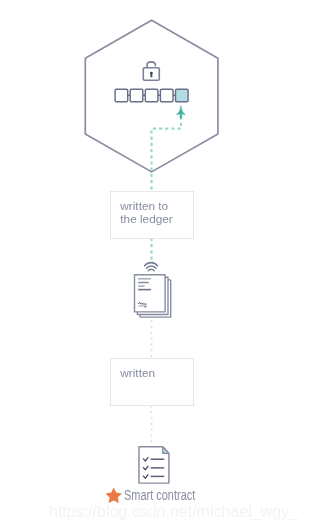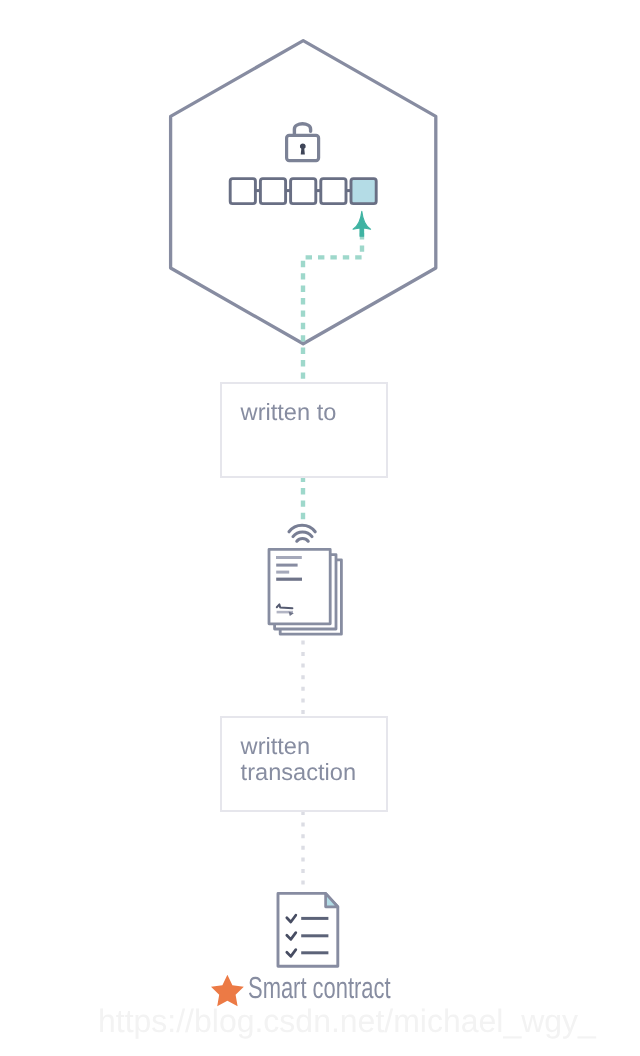--- a/index.html
+++ b/index.html
@@ -100,18 +100,18 @@
     </g>
   </g>
 
   <path d="M113.7,487.4 L116.2,492.6 L121.9,493.4 L117.8,497.4 L118.8,503.1 L113.7,500.4 L108.6,503.1 L109.6,497.4 L105.5,493.4 L111.2,492.6 Z" fill="#ec7a45"></path>
 </svg>
 
 <div id="box1"></div>
 <div id="box2"></div>
 
 <div class="lbl" id="b1l1">written to</div>
+<div class="lbl" id="b1l2">the ledger</div>
 <div class="lbl" id="b2l1">written</div>
-<div class="lbl" id="b2l2">transaction</div>
 
 <div id="sc-label">Smart contract</div>
 <div id="wm">https://blog.csdn.net/michael_wgy_</div>
 </div>
 
 </body></html>

